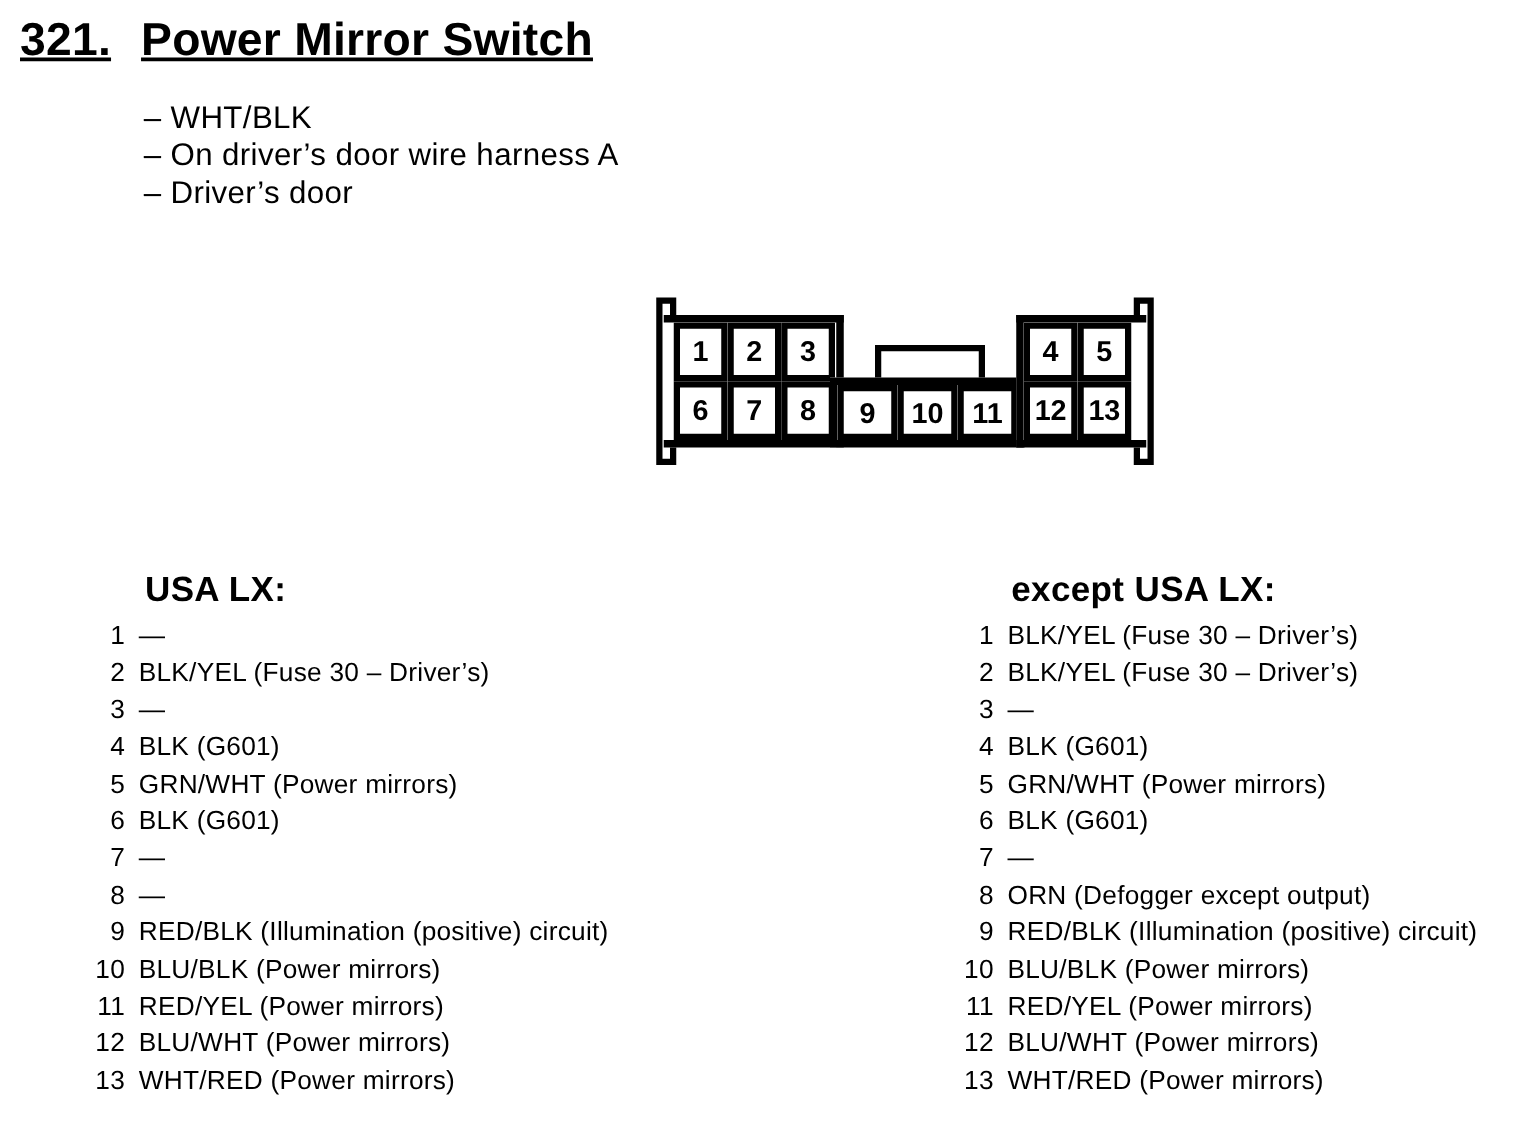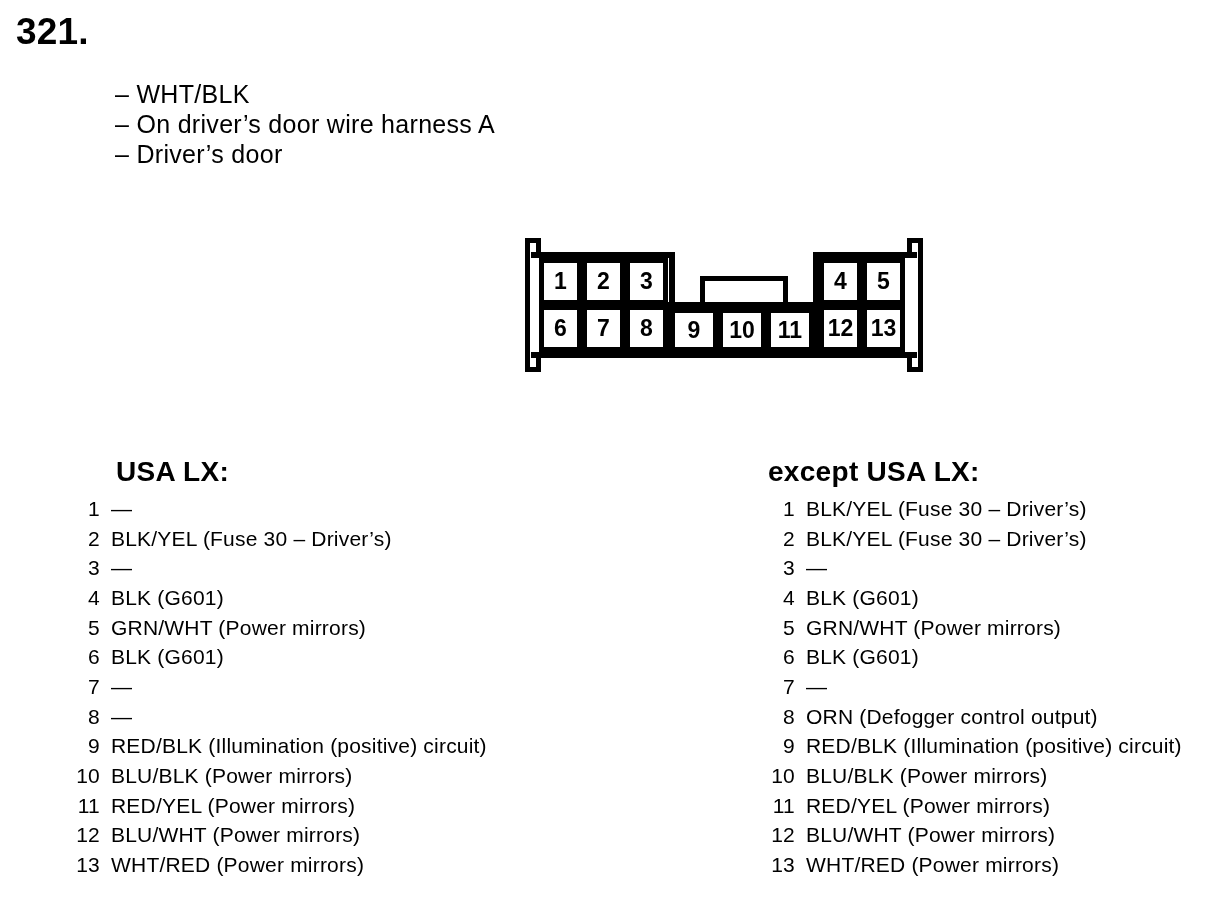--- a/index.html
+++ b/index.html
@@ -12,20 +12,21 @@
     overflow: hidden;
   }
   .page { position: absolute; inset: 0; background: #fff; }
 
   
   .title-row {
     position: absolute; left: 16px; top: 12px;
     display: flex; gap: 24px;
     font-weight: bold; font-size: 37px; line-height: 40px;
     letter-spacing: 0.2px;
+    text-decoration: underline;
   }
   .bullets {
     position: absolute; left: 115px; top: 79px;
     font-size: 25px; line-height: 30px; letter-spacing: 0.3px;
   }
 
   
   .connector { position: absolute; left: 0; top: 0; width: 1216px; height: 420px; }
   .side-bar {
     position: absolute; top: 238px; width: 16px; height: 134px;
@@ -61,35 +62,36 @@
     display: flex; align-items: center; justify-content: center;
     font-weight: bold; font-size: 23px;
   }
 
   
   .col-heading {
     position: absolute; top: 456px;
     font-weight: bold; font-size: 28px; letter-spacing: 0.3px;
   }
   .col-heading.left  { left: 116px; }
-  .col-heading.right { left: 768px; }
+  .col-heading.right { left: 809px; }
   .pin-list { position: absolute; top: 494px; font-size: 21px; letter-spacing: 0.2px; }
   .pin-list.left  { left: 56px; }
   .pin-list.right { left: 751px; }
   .pin-row { display: flex; height: 29.7px; align-items: center; }
   .pin-num { width: 44px; text-align: right; flex: none; }
   .pin-desc { margin-left: 11px; white-space: nowrap; }
 </style>
 </head>
 <body>
 
 <div class="page">
 
   <div class="title-row">
     <span>321.</span>
+    <span>Power Mirror Switch</span>
   </div>
 
   <div class="bullets">
     <div>– WHT/BLK</div>
     <div>– On driver’s door wire harness A</div>
     <div>– Driver’s door</div>
   </div>
 
   <div class="connector">
     <div class="side-bar left"></div>
@@ -200,21 +202,21 @@
     <div class="pin-row">
         <span class="pin-num">6</span>
         <span class="pin-desc">BLK (G601)</span>
       </div>
     <div class="pin-row">
         <span class="pin-num">7</span>
         <span class="pin-desc">—</span>
       </div>
     <div class="pin-row">
         <span class="pin-num">8</span>
-        <span class="pin-desc">ORN (Defogger control output)</span>
+        <span class="pin-desc">ORN (Defogger except output)</span>
       </div>
     <div class="pin-row">
         <span class="pin-num">9</span>
         <span class="pin-desc">RED/BLK (Illumination (positive) circuit)</span>
       </div>
     <div class="pin-row">
         <span class="pin-num">10</span>
         <span class="pin-desc">BLU/BLK (Power mirrors)</span>
       </div>
     <div class="pin-row">

